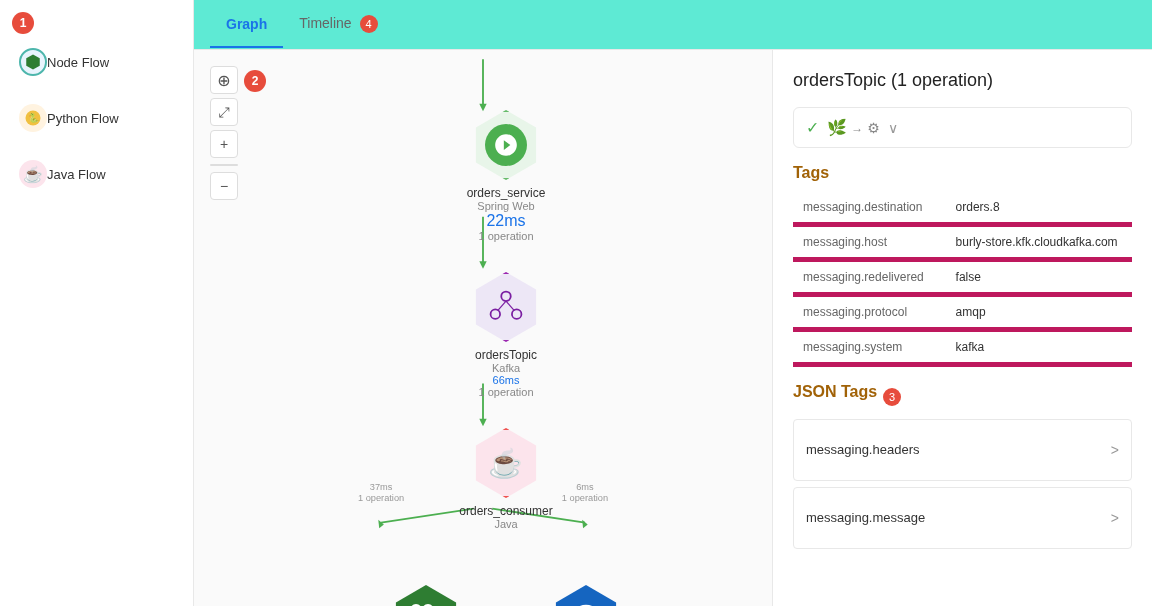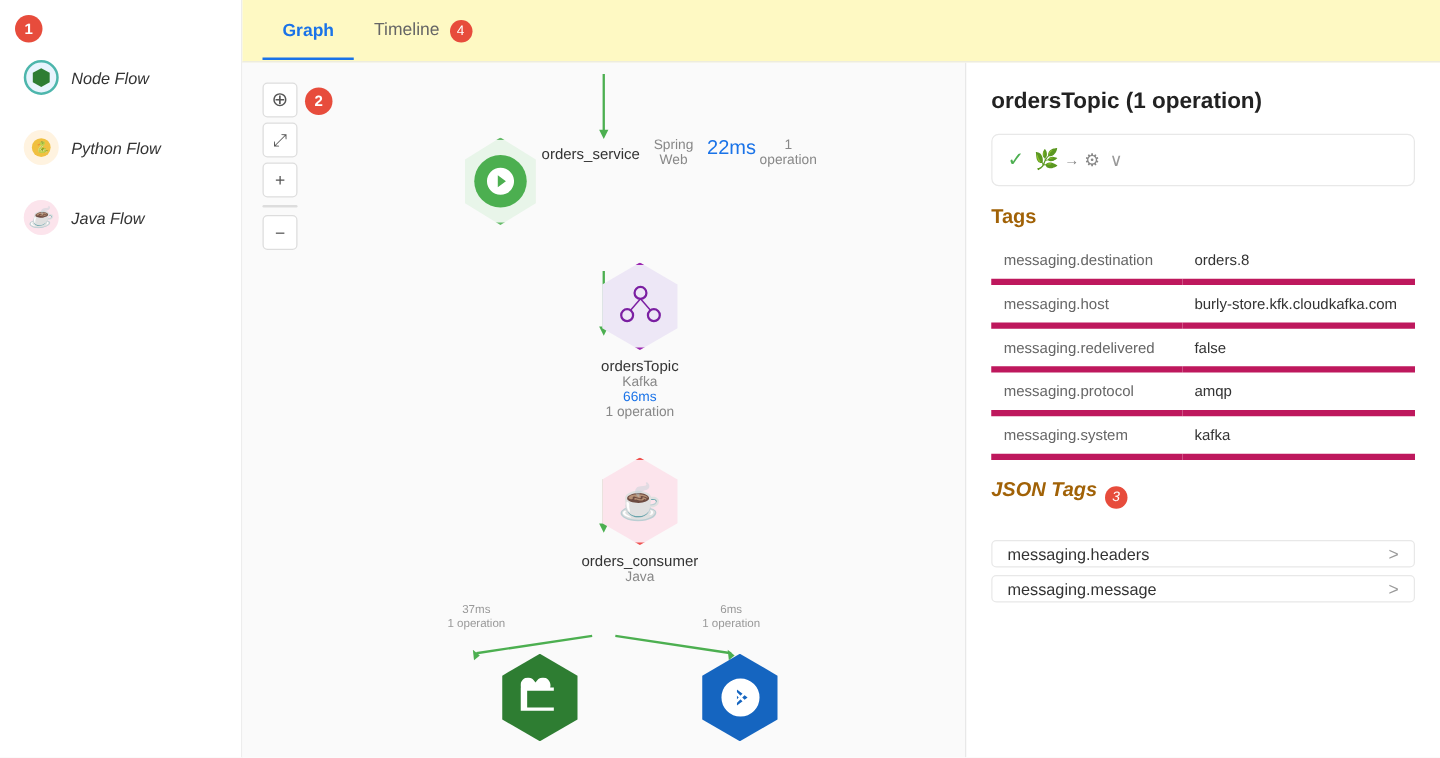--- a/index.html
+++ b/index.html
@@ -15,23 +15,22 @@
       flex-shrink: 0;
     }
     .sidebar-badge {
       width: 22px; height: 22px; background: #e74c3c; border-radius: 50%;
       color: #fff; font-size: 12px; font-weight: bold;
       display: flex; align-items: center; justify-content: center;
       margin: 12px 12px 0 12px;
     }
     .sidebar-item {
       display: flex; align-items: center; padding: 14px 16px;
-      cursor: pointer; gap: 10px;
+      cursor: pointer; 
       border-left: 3px solid transparent;
-      font-style: italic;
     }
     .sidebar-item-icon {
       width: 28px; height: 28px; border-radius: 50%;
       display: flex; align-items: center; justify-content: center;
       font-size: 15px; flex-shrink: 0;
     }
     .icon-node { background: #e8f4fd; color: #2e7d32; border: 2px solid #4db6ac; }
     .icon-python { background: #fff3e0; color: #f57c00; }
     .icon-java { background: #fce4ec; color: #c62828; }
     .sidebar-item-label { font-size: 13px; color: #333; font-weight: 500; }
@@ -43,21 +42,21 @@
       flex-direction: column;
       background: #fff;
     }
 
     
     #tabs {
       display: flex; align-items: center;
       border-bottom: 1px solid #e8e8e8;
       padding: 0 16px;
       height: 50px;
-      background: #fef9c3;
+      background: #5eead4;
       flex-shrink: 0;
     }
     .tab {
       padding: 14px 16px;
       font-size: 14px;
       cursor: pointer;
       color: #666;
       border-bottom: 2px solid transparent;
       margin-bottom: -1px;
     }
@@ -148,21 +147,21 @@
     
     #right-panel {
       width: 380px;
       background: #fff;
       border-left: 1px solid #e8e8e8;
       overflow-y: auto;
       padding: 20px;
       flex-shrink: 0;
     }
     .panel-title {
-      font-size: 18px; font-weight: 700; color: #222; margin-bottom: 16px;
+      font-size: 18px; font-weight: 400; color: #222; margin-bottom: 16px;
     }
 
     .operation-row {
       display: flex; align-items: center; gap: 8px;
       padding: 10px 12px;
       border: 1px solid #e8e8e8; border-radius: 6px;
       margin-bottom: 16px;
       cursor: pointer;
     }
     .op-check { color: #4caf50; font-size: 16px; }
@@ -180,30 +179,30 @@
     .tags-table tr {
       border-bottom: 5px solid #be185d;
     }
     .tags-table td {
       padding: 8px 10px; font-size: 12px;
     }
     .tags-table td:first-child { color: #666; width: 45%; }
     .tags-table td:last-child { color: #333; word-break: break-all; }
 
     .json-tags-header {
-      display: flex; align-items: center; gap: 6px; margin-bottom: 20px; font-style: italic;
+      display: flex; align-items: center; gap: 6px; margin-bottom: 8px;
     }
     .json-badge {
       background: #e74c3c; color: #fff; border-radius: 50%;
       width: 18px; height: 18px; font-size: 11px;
       display: inline-flex; align-items: center; justify-content: center;
     }
     .json-tag-row {
-      display: flex; align-items: flex-end; justify-content: space-between;
-      padding: 2px 12px;
+      display: flex; align-items: flex-start; justify-content: space-between;
+      padding: 22px 12px;
       border: 1px solid #e8e8e8; border-radius: 4px; margin-bottom: 6px;
       cursor: pointer;
     }
     .json-tag-label { font-size: 13px; color: #333; }
     .json-tag-arrow { color: #999; font-size: 14px; }
   </style>
 </head>
 <body>
 
 <div id="sidebar">
@@ -279,21 +278,21 @@
 
         <line x1="255" y1="495" x2="155" y2="510" stroke="#4caf50" stroke-width="2"></line>
         <polygon points="152,507 158,512 153,516" fill="#4caf50"></polygon>
 
         <line x1="275" y1="495" x2="375" y2="510" stroke="#4caf50" stroke-width="2"></line>
         <polygon points="372,507 378,512 373,516" fill="#4caf50"></polygon>
       </svg>
 
       <div style="position:absolute; left:50%; top:0; transform:translateX(-40%); display:flex; flex-direction:column; align-items:center; gap:0;">
 
-        <div style="display:flex;flex-direction:row;margin-top:60px;">
+        <div style="display:flex;flex-direction:column;align-items:center;margin-top:60px;">
           <div style="width:70px;height:70px;clip-path:polygon(50% 0%,93% 25%,93% 75%,50% 100%,7% 75%,7% 25%);background:#e8f5e9;border:2px solid #66bb6a;display:flex;align-items:center;justify-content:center;">
             <div style="width:42px;height:42px;background:#4caf50;border-radius:50%;display:flex;align-items:center;justify-content:center;">
               <svg width="26" height="26" viewBox="0 0 24 24" fill="white">
                   <path d="M12 2C6.48 2 2 6.48 2 12s4.48 10 10 10 10-4.48 10-10S17.52 2 12 2zm-2 14.5v-9l6 4.5-6 4.5z"></path>
                 </svg>
             </div>
           </div>
           <div class="node-label">orders_service</div>
           <div class="node-sublabel">Spring Web</div>
           <div class="node-sublabel" style="color:#1a73e8;font-size:16px;">22ms</div>

